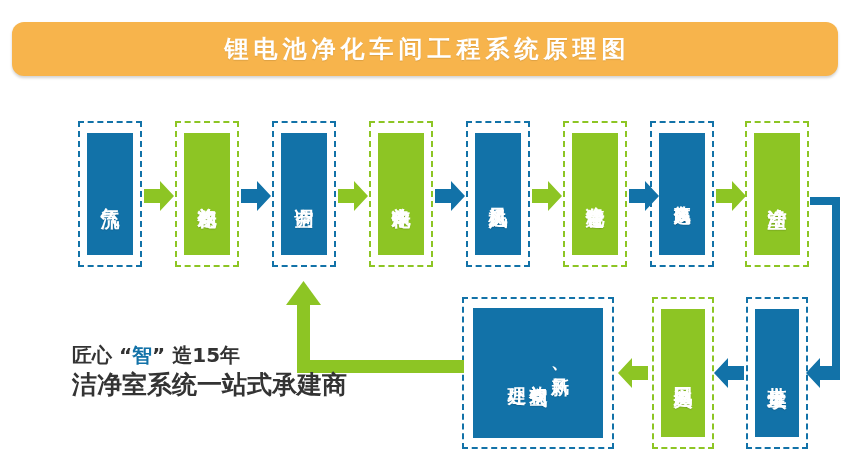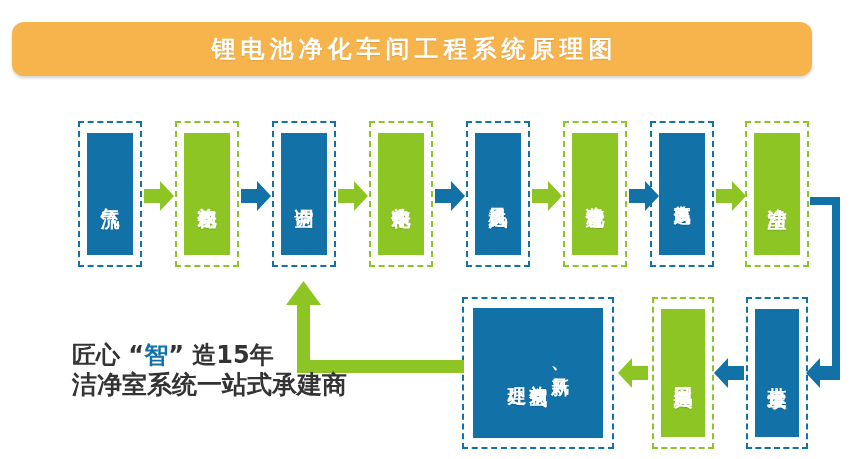--- a/index.html
+++ b/index.html
@@ -8,25 +8,24 @@
     background:#ffffff;
     font-family:"Liberation Sans","DejaVu Sans",sans-serif;
     overflow:hidden;
     position:relative;
   }
   #stage{position:absolute;left:0;top:0;width:850px;height:459px;}
 
   
   .banner{
     position:absolute;
-    left:12px;top:22px;width:760px;height:54px;
+    left:12px;top:22px;width:826px;height:54px;
     background:#f7b44c;
     border-radius:12px;
     box-shadow:0 2px 3px rgba(0,0,0,0.18);
-    padding-left:40px;
   }
   .banner-title{
     position:absolute;left:0;top:0;width:100%;height:54px;
     display:flex;align-items:center;justify-content:center;
     color:#ffffff;
     font-size:24px;
     font-weight:bold;
     letter-spacing:5px;
     text-indent:5px;
     font-family:"DejaVu Sans","Liberation Sans",sans-serif;
@@ -78,21 +77,21 @@
   
   .bar{position:absolute;}
 
   
   .tagline{
     position:absolute;left:72px;top:340px;width:320px;
     color:#333333;
     font-weight:bold;
     font-family:"DejaVu Sans","Liberation Sans",sans-serif;
   }
-  .tagline .l1{font-size:24px;line-height:30px;white-space:nowrap;}
+  .tagline .l1{font-size:20px;line-height:30px;white-space:nowrap;}
   .tagline .l2{font-size:25px;line-height:30px;white-space:nowrap;letter-spacing:0px;}
   .accent{color:#1272a8;}
 </style>
 </head>
 <body>
 
 <div id="stage">
 
   <div class="banner">
     <div class="banner-title">锂电池净化车间工程系统原理图</div>

